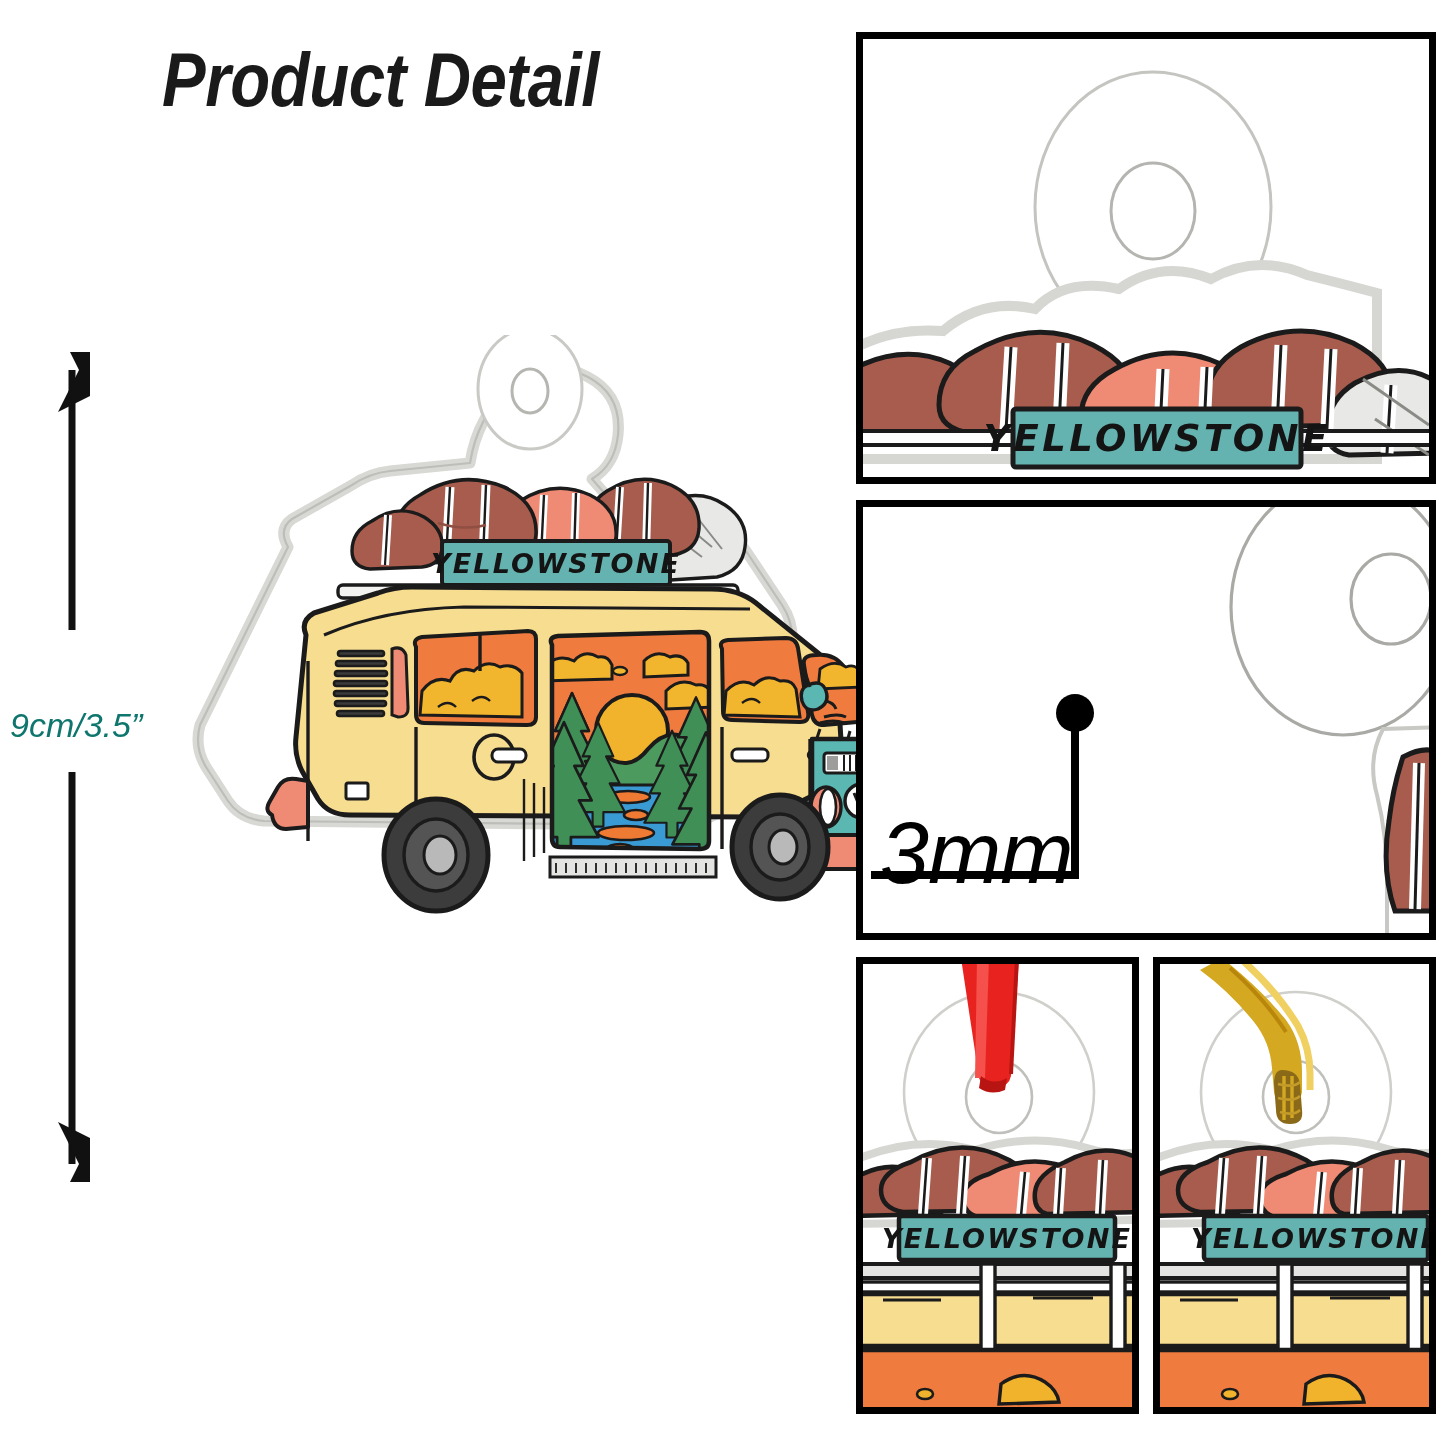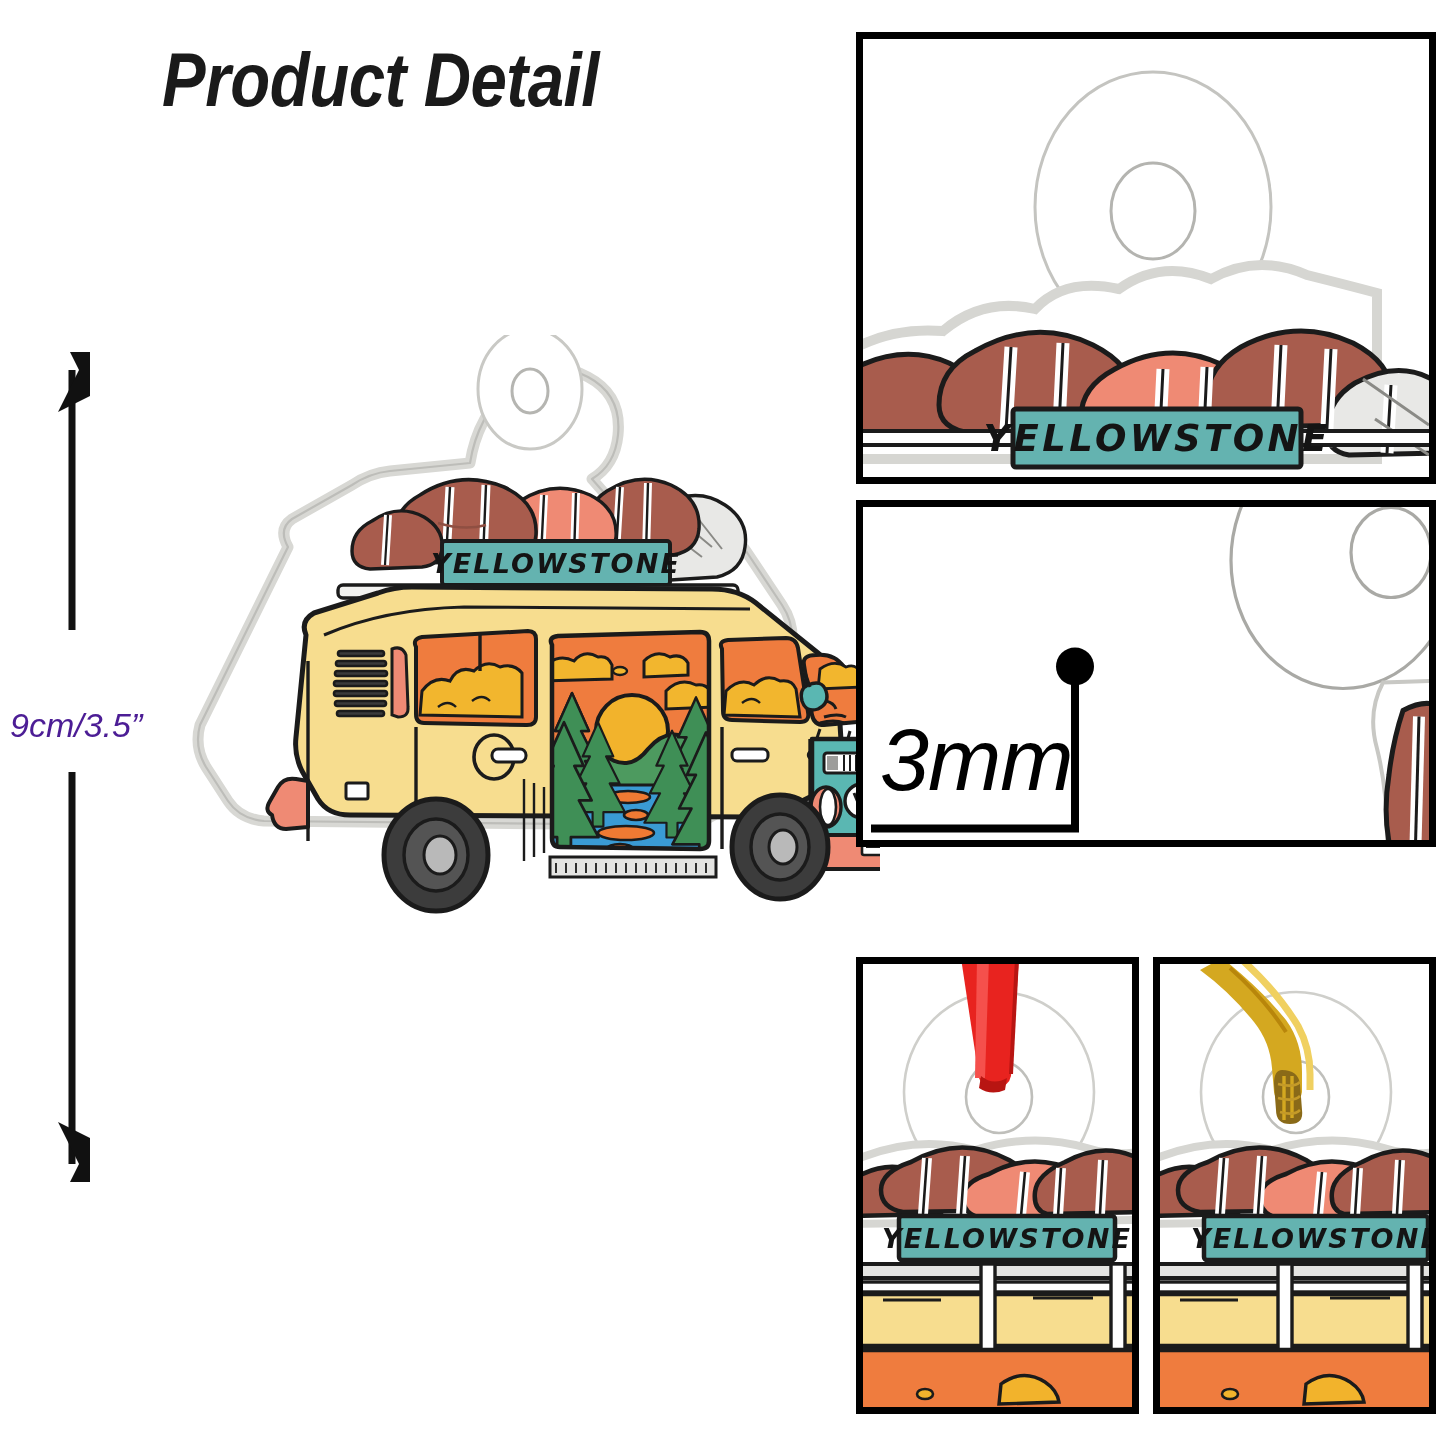--- a/index.html
+++ b/index.html
@@ -16,33 +16,33 @@
     position: absolute; left: 162px; top: 36px;
     font-size: 76px; font-weight: 700; letter-spacing: -0.5px;
     color: #1a1a1a; white-space: nowrap;
     transform: scaleX(0.86); transform-origin: left top;
   }
 
   
   #dim-arrow { position: absolute; left: 54px; top: 352px; width: 36px; height: 830px; }
   #dim-label {
     position: absolute; left: 10px; top: 706px;
-    font-size: 34px; font-weight: 400; color: #4c1d95; white-space: nowrap;
+    font-size: 34px; font-weight: 400; color: #0f766e; white-space: nowrap;
   }
 
   
   #main-product { position: absolute; left: 120px; top: 335px; width: 760px; height: 640px; }
 
   
   .panel {
     position: absolute; background: #fff;
     border: 7px solid #000; overflow: hidden;
   }
   #panel-hook     { left: 856px; top: 32px;  width: 580px; height: 452px; }
-  #panel-thick    { left: 856px; top: 500px; width: 580px; height: 347px; }
+  #panel-thick    { left: 856px; top: 500px; width: 580px; height: 440px; }
   #panel-ribbon   { left: 856px; top: 957px; width: 283px; height: 457px; }
   #panel-cord     { left: 1153px; top: 957px; width: 283px; height: 457px; }
 
   .panel-svg { position: absolute; left: 0; top: 0; width: 100%; height: 100%; display: block; }
 
   
   #thick-label {
     position: absolute; left: 17px; bottom: 38px;
     font-size: 88px; font-weight: 400; color: #000;
     line-height: 0.95; letter-spacing: -1px;

